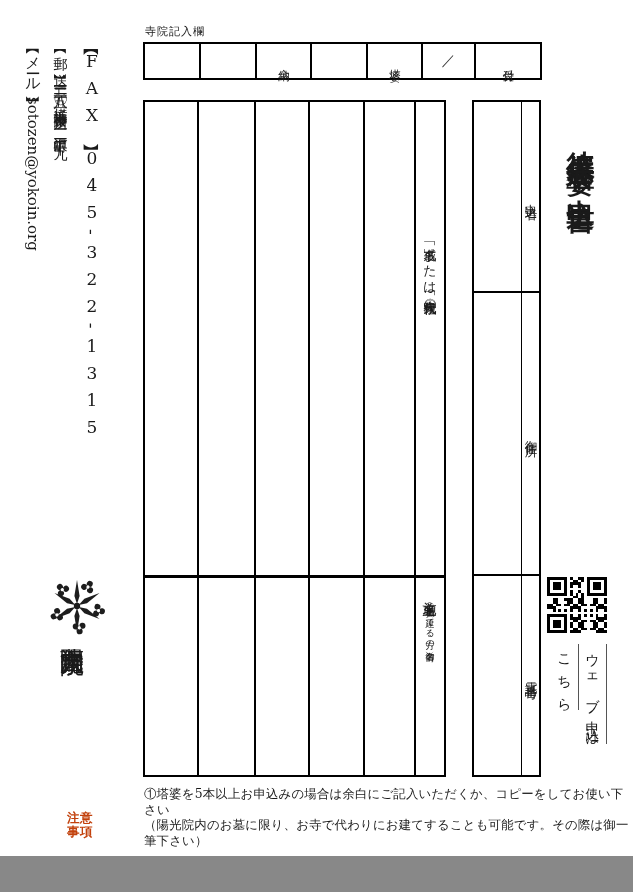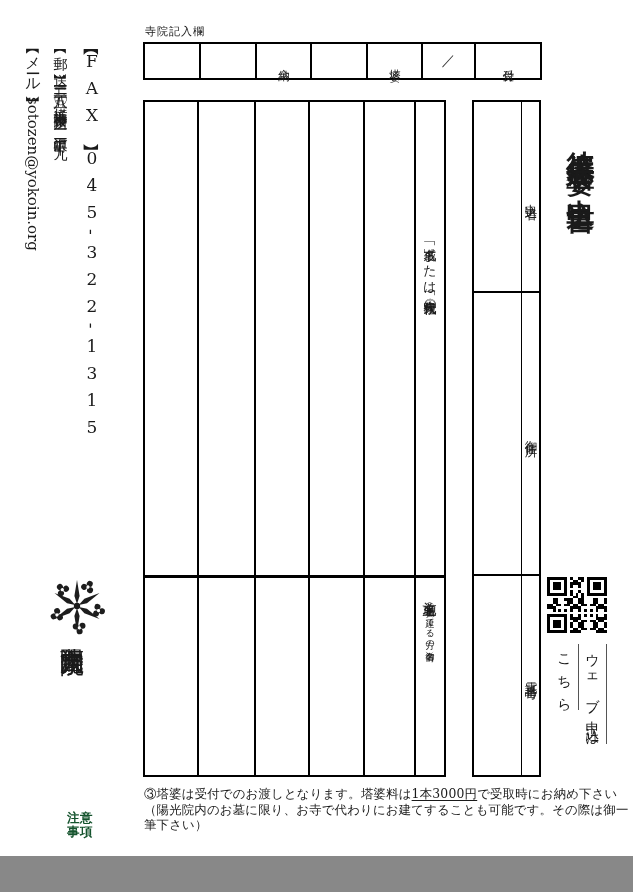--- a/index.html
+++ b/index.html
@@ -445,24 +445,24 @@
               <circle cx="3.4" cy="1.8" r="3"></circle>
               <circle cx="0" cy="0" r="1.6" fill="#ffffff"></circle>
             </g>
           </g>
       </g>
     </svg>
   </div>
 
   <div class="abs v temple-name">曹洞宗陽光院</div>
 
-  <div class="abs notice" style="color:#14532d;">
+  <div class="abs notice" style="color:#c2410c;">
     <div>注意</div>
     <div>事項</div>
   </div>
 
   <div class="abs notes">
-    <div><span>③塔婆は受付でのお渡しとなります。塔婆料は</span><span class="uline">1本3000円</span><span>で受取時にお納め下さい</span></div>
+    <div>①塔婆を5本以上お申込みの場合は余白にご記入いただくか、コピーをしてお使い下さい</div>
     <div>（陽光院内のお墓に限り、お寺で代わりにお建てすることも可能です。その際は御一筆下さい）</div>
 
   </div>
 
 </div>
 
 </body></html>

